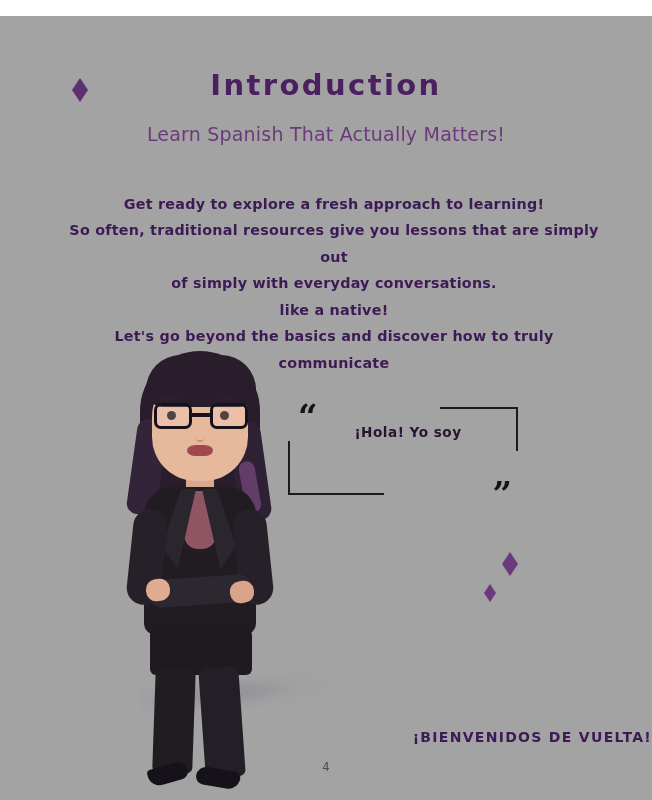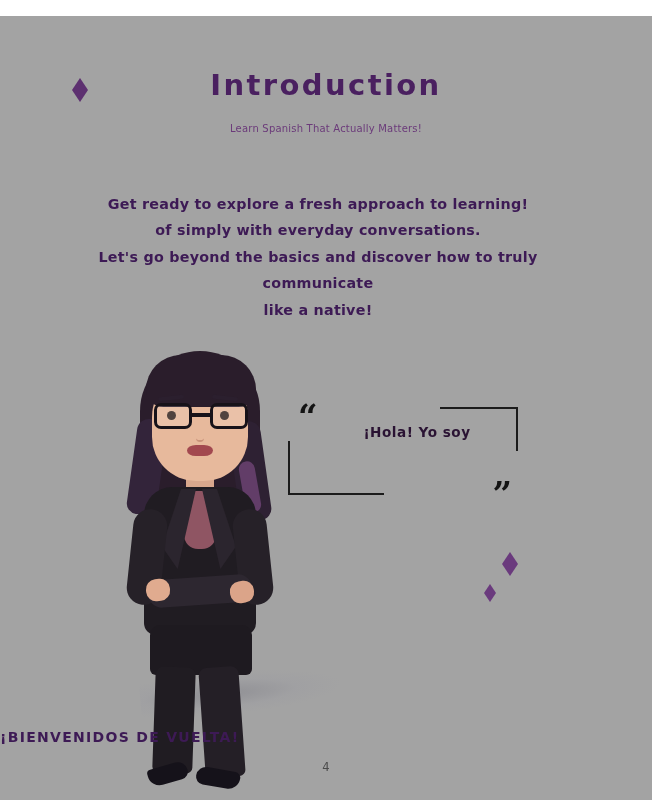--- a/index.html
+++ b/index.html
@@ -34,41 +34,41 @@
     font-family: "DejaVu Sans", sans-serif;
     font-size: 29px;
     font-weight: bold;
     letter-spacing: 2.4px;
     color: #4a2060;
     margin: 0;
     line-height: 1.2;
   }
   .subtitle {
     margin-top: 20px;
-    font-size: 10px;
+    font-size: 19px;
     color: #6b3a7a;
     letter-spacing: 0.2px;
     font-weight: normal;
   }
 
   .diamond-top {
     position: absolute;
     top: 62px;
     left: 72px;
     width: 16px;
     height: 24px;
     background: #5d3070;
     clip-path: polygon(50% 0%, 100% 50%, 50% 100%, 0% 50%);
   }
 
   
   .intro {
     position: absolute;
     top: 175px;
-    left: 52px;
+    left: 68px;
     width: 532px;
     text-align: center;
     color: #3d1a55;
     font-size: 14.3px;
     font-weight: bold;
     line-height: 1.85;
     letter-spacing: 0.25px;
   }
   .intro .line {
     display: block;
@@ -348,21 +348,21 @@
   .q-open {
     left: 10px;
     top: 0px;
   }
   .q-close {
     right: 6px;
     bottom: -8px;
   }
   .quote-text {
     position: absolute;
-    left: 26px;
+    left: 17px;
     top: 22px;
     width: 206px;
     text-align: center;
     font-size: 13.6px;
     font-weight: bold;
     color: #2a1333;
     line-height: 1.62;
     letter-spacing: 0.5px;
   }
 
@@ -374,21 +374,21 @@
   }
   .d1 { left: 502px; top: 536px; width: 16px; height: 24px; }
   .d2 { left: 484px; top: 568px; width: 12px; height: 18px; }
 
   
   .footer-text {
     position: absolute;
     top: 713px;
     left: 0;
     width: 652px;
-    text-align: left;
+    text-align: right;
     font-size: 14px;
     font-weight: bold;
     letter-spacing: 1.3px;
     color: #3d1a55;
   }
   .page-number {
     position: absolute;
     top: 744px;
     left: 0;
     width: 652px;
@@ -404,23 +404,24 @@
 
   <div class="diamond-top"></div>
 
   <div class="header">
     <h1 class="title">Introduction</h1>
     <div class="subtitle">Learn Spanish That Actually Matters!</div>
   </div>
 
   <div class="intro">
     <span class="line">Get ready to explore a fresh approach to learning!</span>
+    <span class="line">So often, traditional resources give you lessons that are simply out</span>
     <span class="line">of simply with everyday conversations.</span>
+    <span class="line">like a native!</span>
     <span class="line">Let's go beyond the basics and discover how to truly communicate</span>
-    <span class="line">like a native!</span>
   </div>
 
   <div class="character">
     <div class="shadow"></div>
     <div class="hair-back"></div>
     <div class="hair-tuft-l"></div>
     <div class="hair-tuft-r"></div>
     <div class="hair-accent"></div>
     <div class="neck"></div>
     <div class="face"></div>

